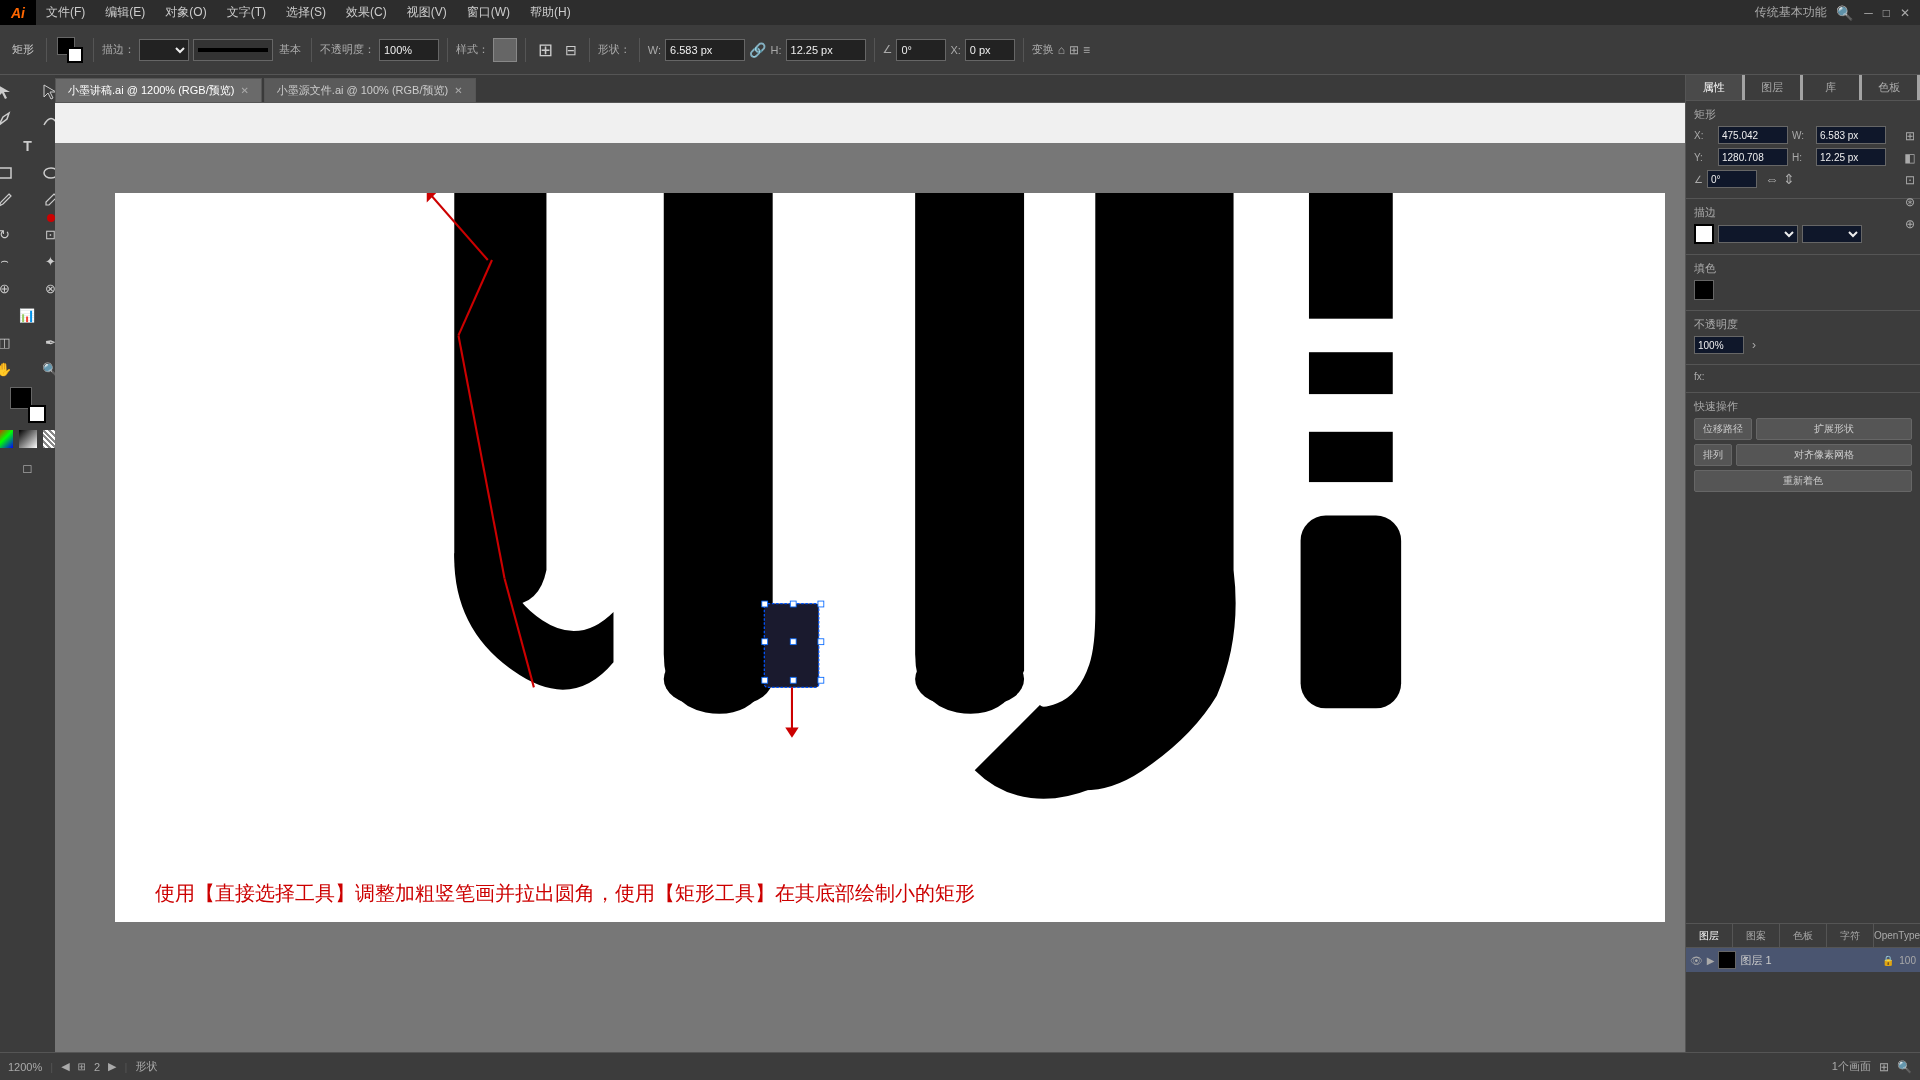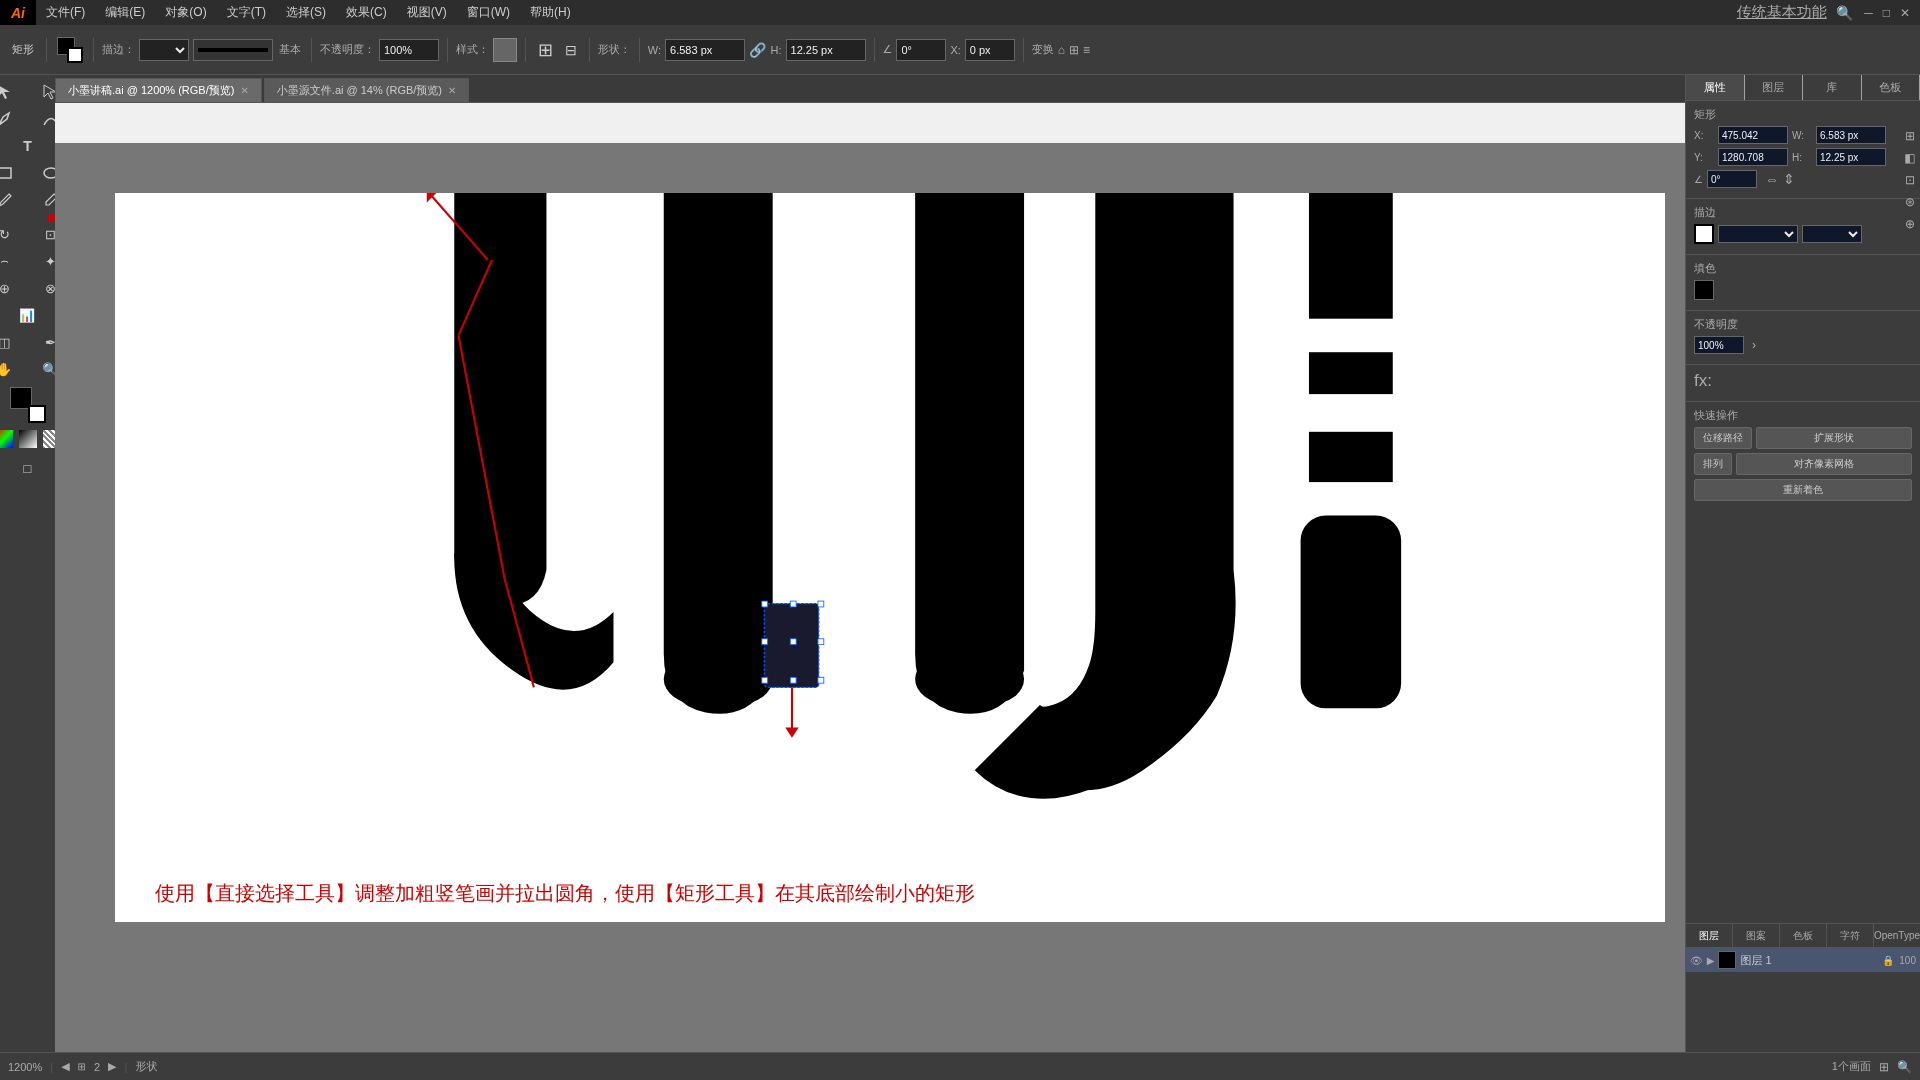--- a/index.html
+++ b/index.html
@@ -97,21 +97,21 @@
     
     #right-panel {
       position: absolute; top: 75px; right: 0; width: 235px; bottom: 28px;
       background: #3c3c3c; border-left: 1px solid #555;
     }
     #right-panel-tabs {
       display: flex; height: 26px; border-bottom: 1px solid #555;
     }
     .rp-tab {
       flex: 1; display: flex; align-items: center; justify-content: center;
-      color: #aaa; font-size: 11px; cursor: pointer; border-right: 1px solid #a3a3a3;
+      color: #aaa; font-size: 11px; cursor: pointer; border-right: 3px solid #a3a3a3;
     }
     .rp-tab.active { color: #fff; background: #4a4a4a; }
 
     .rp-section { padding: 6px 8px; border-bottom: 1px solid #555; }
     .rp-section-title { color: #aaa; font-size: 11px; margin-bottom: 4px; }
     .rp-row { display: flex; align-items: center; gap: 4px; margin-bottom: 4px; }
     .rp-label { color: #aaa; font-size: 10px; width: 20px; }
     .rp-input {
       height: 18px; background: #0f172a; border: 1px solid #666; color: #eee;
       font-size: 10px; padding: 0 3px; width: 70px;
@@ -152,21 +152,21 @@
     <div class="menu-item">编辑(E)</div>
     <div class="menu-item">对象(O)</div>
     <div class="menu-item">文字(T)</div>
     <div class="menu-item">选择(S)</div>
     <div class="menu-item">效果(C)</div>
     <div class="menu-item">视图(V)</div>
     <div class="menu-item">窗口(W)</div>
     <div class="menu-item">帮助(H)</div>
   </div>
   <div class="right-section">
-    <span style="color:#aaa;font-size:15px;text-decoration:underline;">传统基本功能</span>
+    <span style="color:#aaa;font-size:12px;">传统基本功能</span>
     <span style="color:#aaa;font-size:14px;cursor:pointer;">🔍</span>
     <span style="color:#aaa;font-size:12px;cursor:pointer;">─</span>
     <span style="color:#aaa;font-size:12px;cursor:pointer;">□</span>
     <span style="color:#aaa;font-size:12px;cursor:pointer;">✕</span>
   </div>
 </div>
 
 <div id="toolbar">
   <div class="toolbar-item">矩形</div>
   <div class="toolbar-separator"></div>
@@ -231,21 +231,21 @@
   <span style="color:#aaa;font-size:12px;cursor:pointer;">⊞</span>
   <span style="color:#aaa;font-size:12px;cursor:pointer;">≡</span>
 </div>
 
 <div id="tab-bar">
   <div class="tab active">
     <span>小墨讲稿.ai @ 1200% (RGB/预览)</span>
     <span class="close-btn">✕</span>
   </div>
   <div class="tab">
-    <span>小墨源文件.ai @ 14% (RGB/预览)</span>
+    <span>小墨源文件.ai @ 100% (RGB/预览)</span>
     <span class="close-btn">✕</span>
   </div>
 </div>
 
 <div id="left-toolbar">
 
   <div class="tool-row">
     <div class="tool-item" title="选择工具">
       <svg width="18" height="18" viewBox="0 0 18 18">
           <polygon points="2,2 2,14 6,10 9,16 11,15 8,9 14,9" fill="#ccc"></polygon>
@@ -442,21 +442,21 @@
   <div class="rp-section">
     <div class="rp-section-title">不透明度</div>
     <div class="rp-row">
       <input class="rp-input" type="text" value="100%" style="width: 50px;">
       <span style="color:#aaa;font-size:12px;cursor:pointer;margin-left:4px;">›</span>
     </div>
   </div>
 
   <div class="rp-section">
     <div class="rp-row">
-      <span style="color:#aaa;font-size:17px;">fx:</span>
+      <span style="color:#aaa;font-size:10px;">fx:</span>
     </div>
   </div>
 
   <div class="rp-section" style="border-bottom:none;">
     <div class="rp-section-title">快速操作</div>
     <div class="rp-row">
       <button class="rp-button">位移路径</button>
       <button class="rp-button" style="flex:1;">扩展形状</button>
     </div>
     <div class="rp-row">

